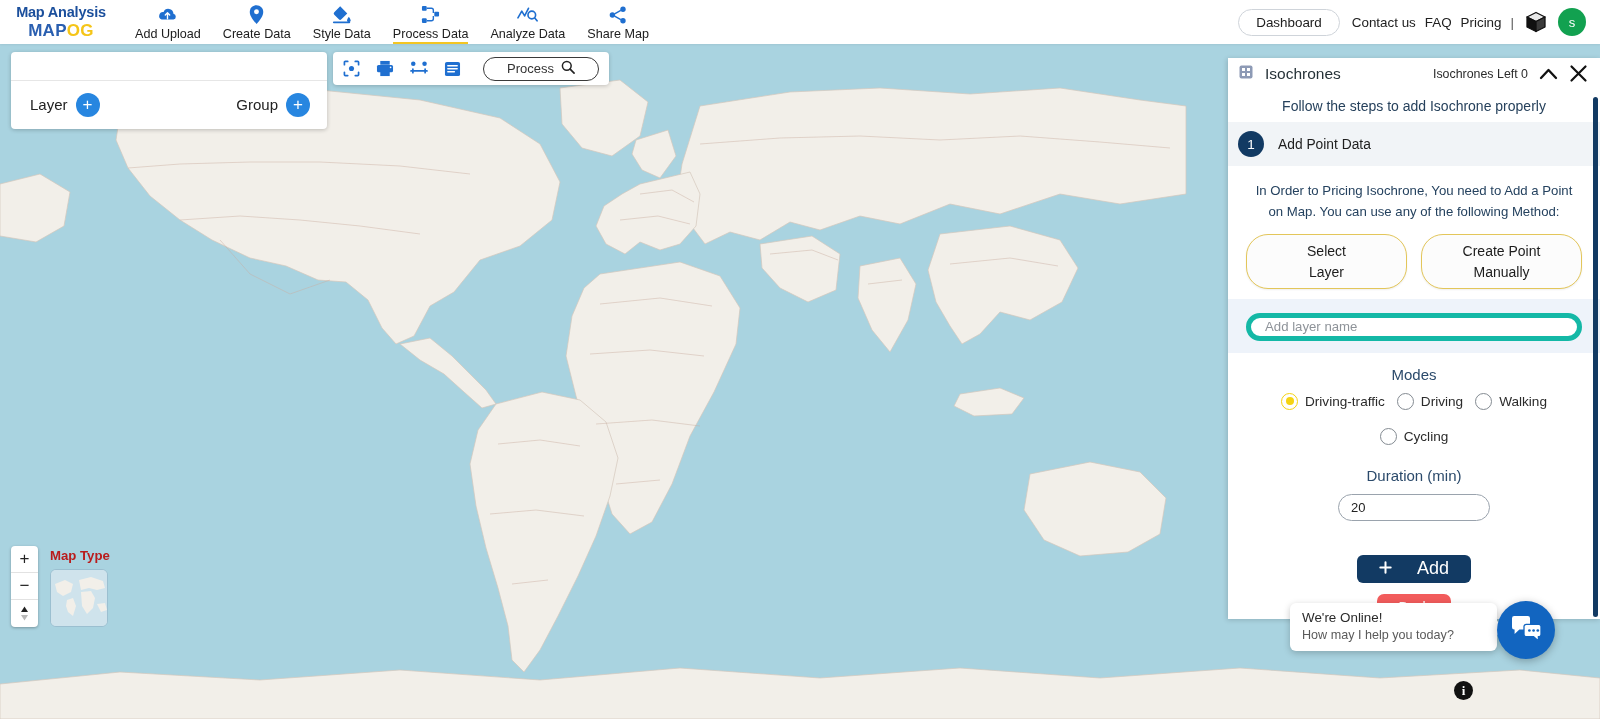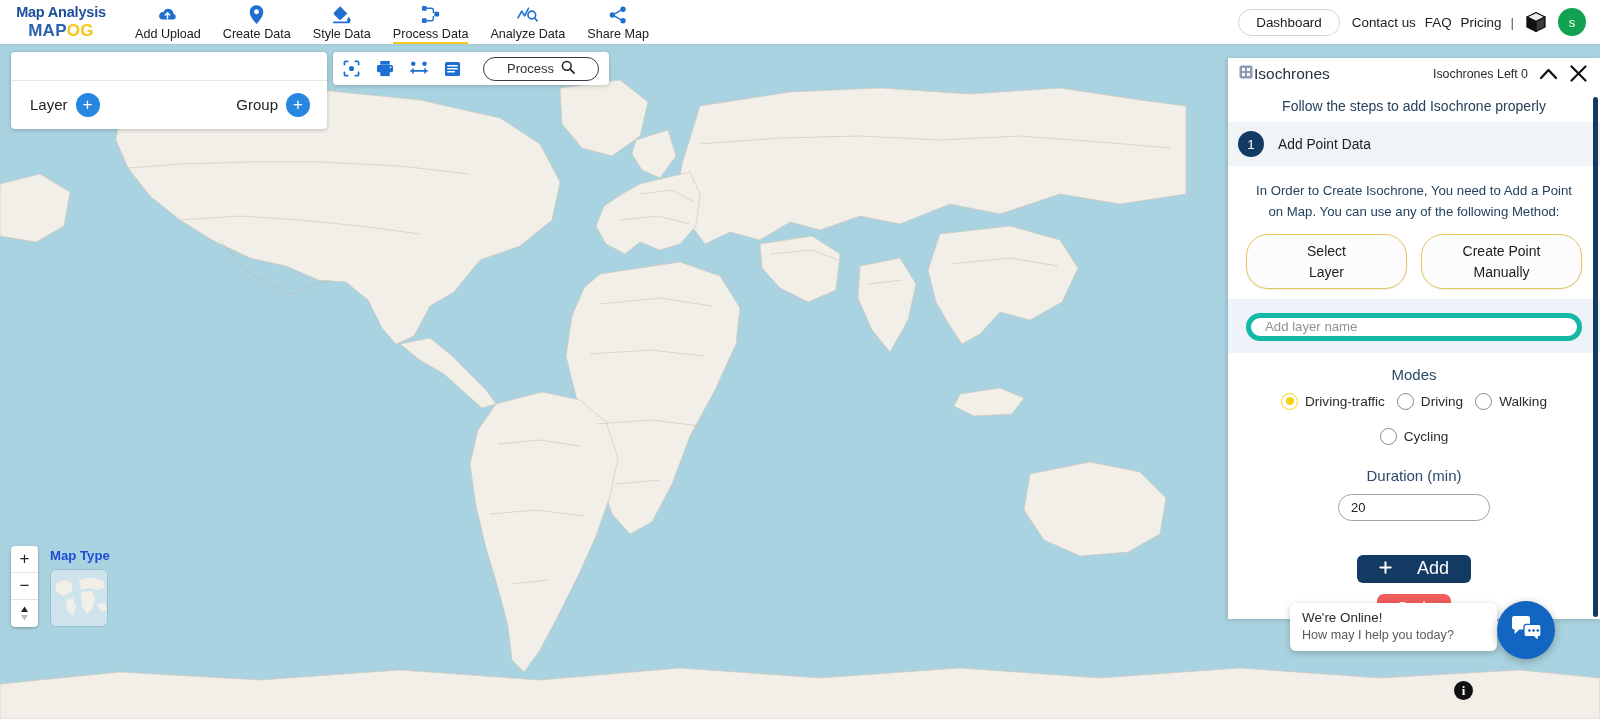--- a/index.html
+++ b/index.html
@@ -94,38 +94,38 @@
     background: #fff; border-radius: 4px; box-shadow: 0 1px 3px rgba(0,0,0,.3); z-index: 20;
   }
   .zoomctl div {
     height: 27px; display: flex; align-items: center; justify-content: center;
     cursor: pointer; font-size: 17px; color: #222; border-bottom: 1px solid #e2e2e2;
   }
   .zoomctl div:last-child { border-bottom: none; }
 
   
   .maptype { position: absolute; left: 50px; top: 548px; z-index: 20; }
-  .maptype-label { font-size: 13.2px; font-weight: bold; color: #1d4ed8; margin-bottom: 6px; }
+  .maptype-label { font-size: 13.2px; font-weight: bold; color: #b91c1c; margin-bottom: 6px; }
   .maptype-thumb {
     width: 58px; height: 58px; border-radius: 6px; border: 1.5px solid #9bbfd0;
     background: #cfe3ec; overflow: hidden; position: relative; cursor: pointer;
   }
 
   
   .side-panel {
     position: absolute; right: 0px; top: 58px; width: 372px; height: 561px;
     background: #ffffff; z-index: 30;
     box-shadow: -1px 1px 5px rgba(0,0,0,.17);
     display: flex; flex-direction: column;
   }
   .sp-head {
     height: 31px; display: flex; align-items: center; padding: 0 12px 0 11px;
     background: #fff; flex-shrink: 0;
   }
-  .sp-title { display: flex; align-items: center; gap: 1px; }
+  .sp-title { display: flex; align-items: center; gap: 12px; }
   .sp-title-txt { font-size: 15.5px; color: #263238; }
   .sp-head-right { margin-left: auto; display: flex; align-items: center; gap: 11px; }
   .sp-left-count { font-size: 12.4px; color: #2b2b2b; }
   .chev-up, .close-x { cursor: pointer; display: flex; }
 
   .sp-body { flex: 1; overflow: hidden; position: relative; }
   .sp-subtitle { text-align: center; font-size: 14px; color: #26415c; padding: 9px 0 8px; }
 
   .step-row {
     display: flex; align-items: center; gap: 14px; padding: 9px 0 9px 10px;
@@ -510,21 +510,21 @@
 
     <div class="sp-body">
       <div class="sp-subtitle">Follow the steps to add Isochrone properly</div>
 
       <div class="step-row">
         <span class="step-num">1</span>
         <span class="step-label">Add Point Data</span>
       </div>
 
       <div class="instr">
-        <div>In Order to Create Isochrone, You need to Add a Point</div>
+        <div>In Order to Pricing Isochrone, You need to Add a Point</div>
         <div>on Map. You can use any of the following Method:</div>
       </div>
 
       <div class="btn-pair">
         <div class="pill-btn">
           <div>Select</div>
           <div>Layer</div>
         </div>
         <div class="pill-btn">
           <div>Create Point</div>

